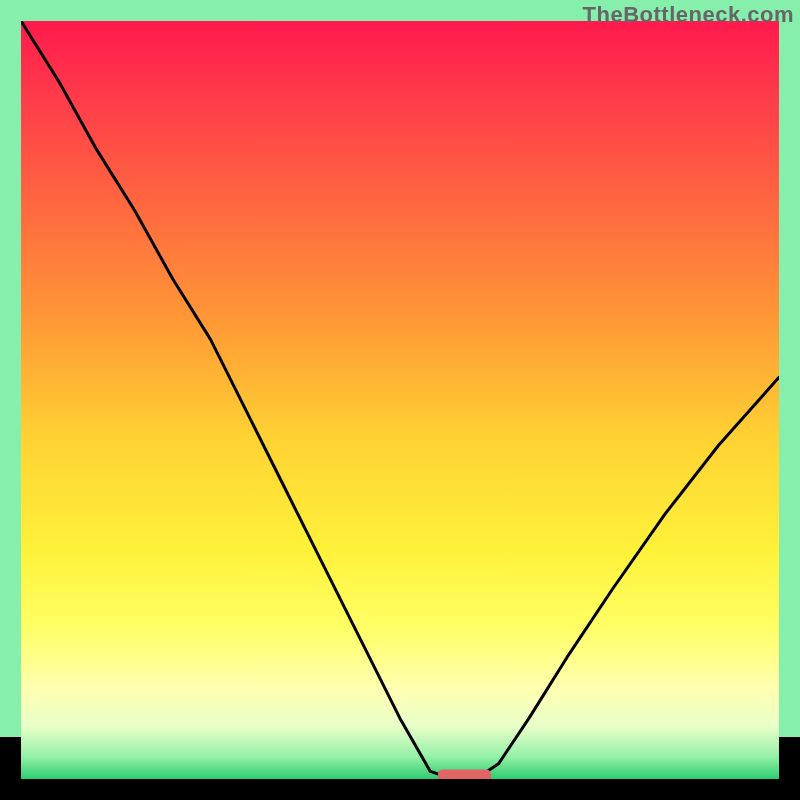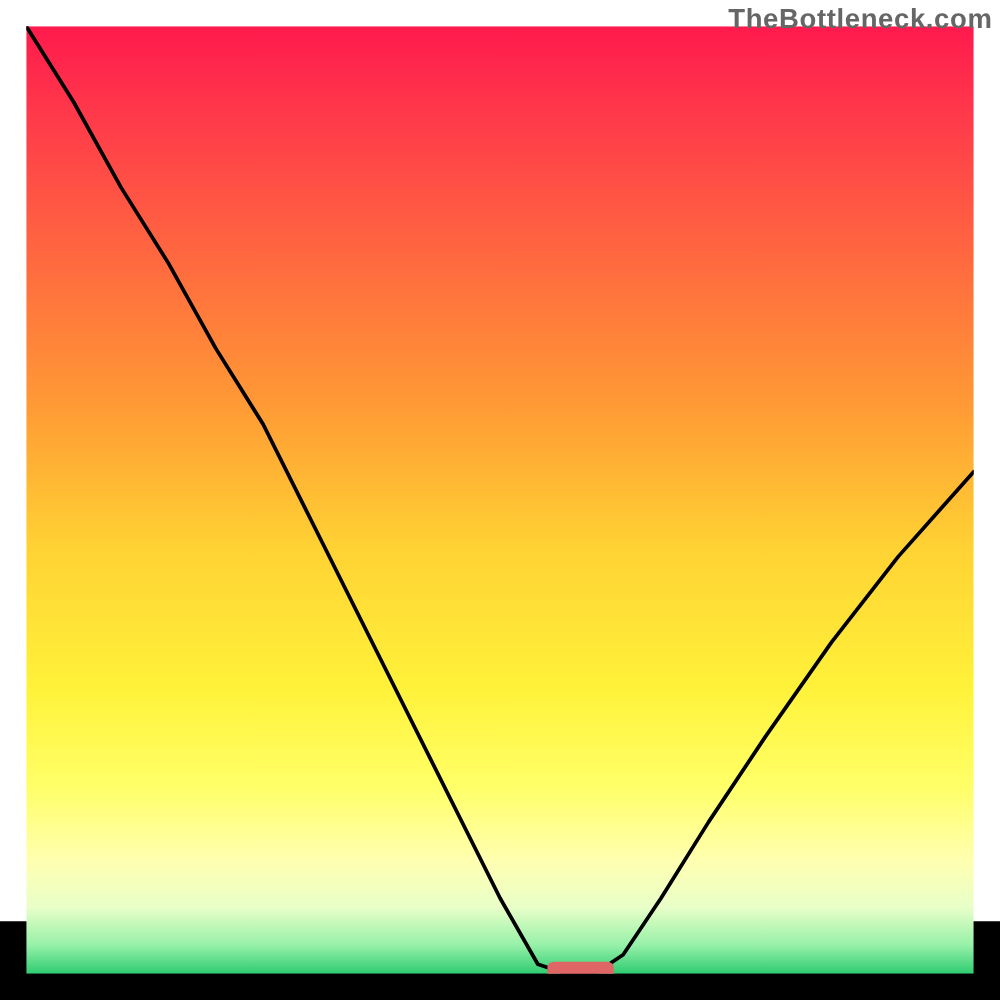--- a/index.html
+++ b/index.html
@@ -8,21 +8,21 @@
     width: 800px;
     height: 800px;
     background: #000;
     overflow: hidden;
     font-family: Arial, Helvetica, sans-serif;
   }
   .frame {
     position: relative;
     width: 800px;
     height: 737px;
-    background: #ffffff;
+    background: #86efac;
   }
   .watermark {
     position: absolute;
     top: 2px;
     right: 6px;
     color: #666;
     font-size: 22px;
     font-weight: bold;
     letter-spacing: 0.5px;
     z-index: 10;

